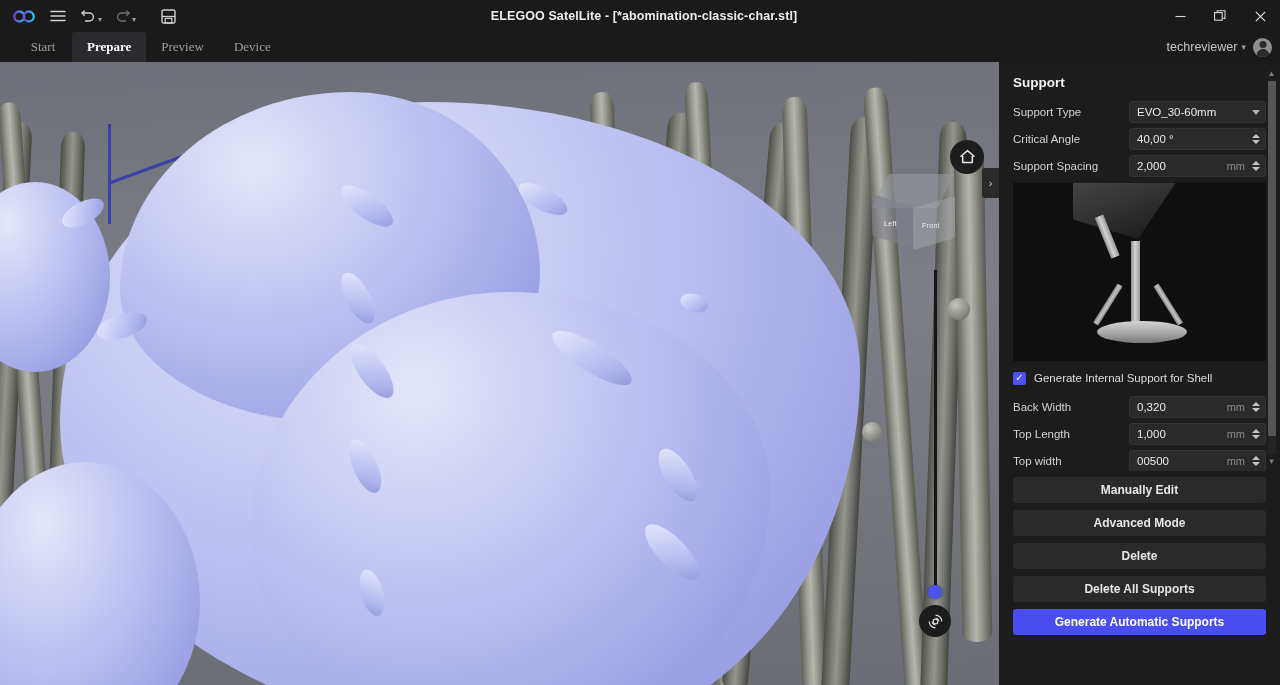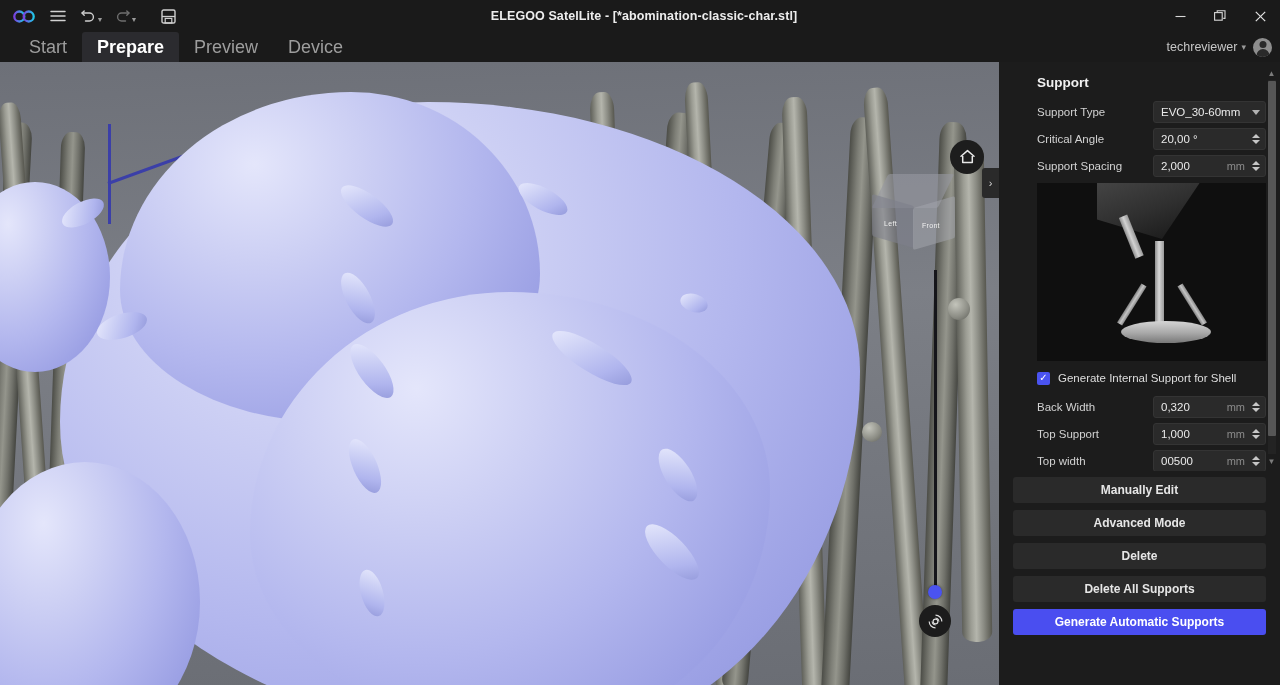--- a/index.html
+++ b/index.html
@@ -42,22 +42,23 @@
   }
 
   
   .tabbar {
     position: absolute; top: 32px; left: 0; width: 1280px; height: 30px;
     background: #1a1a1a;
     display: flex; align-items: stretch;
   }
   .tab {
     display: flex; align-items: center; justify-content: center;
-    padding: 0 15px; font-size: 18px; color: #9d9d9d;
+    padding: 0 15px; font-size: 13px; color: #9d9d9d;
     min-width: 58px;
+    font-family: Liberation Serif, serif;
   }
   .tab:first-child { margin-left: 14px; }
   .tab.active {
     color: #ffffff; font-weight: bold;
     background: #2b2b2f;
     border-top-left-radius: 3px; border-top-right-radius: 3px;
   }
   .user-area {
     position: absolute; right: 8px; top: 0; height: 30px;
     display: flex; align-items: center; gap: 4px;
@@ -176,21 +177,20 @@
   .panel {
     position: absolute; top: 62px; left: 999px; width: 281px; height: 623px;
     background: #1c1c1c;
     display: flex; flex-direction: column;
   }
   .panel-scrollarea {
     position: relative;
     height: 409px;
     overflow: hidden;
     padding: 0 14px 0 14px;
-    margin-left: 24px;
   }
   .panel-title {
     font-size: 13.5px; font-weight: bold; color: #f0f0f0;
     margin-top: 13px; margin-bottom: 11px;
   }
   .row {
     display: flex; align-items: center;
     height: 22px; margin-bottom: 5px;
   }
   .row-label { font-size: 11.5px; color: #d2d2d2; width: 116px; flex: none; }
@@ -470,21 +470,21 @@
         <div class="row-label">Support Type</div>
         <div class="field">
           <span class="field-val">EVO_30-60mm</span>
           <span class="dd-arrow"></span>
         </div>
       </div>
 
       <div class="row">
         <div class="row-label">Critical Angle</div>
         <div class="field">
-          <span class="field-val">20,00 °</span>
+          <span class="field-val">40,00 °</span>
           <span class="spin">
               <i class="up"></i>
               <i class="dn"></i>
             </span>
         </div>
       </div>
 
       <div class="row">
         <div class="row-label">Support Spacing</div>
         <div class="field">
@@ -517,21 +517,21 @@
           <span class="field-val">0,320</span>
           <span class="field-unit">mm</span>
           <span class="spin">
               <i class="up"></i>
               <i class="dn"></i>
             </span>
         </div>
       </div>
 
       <div class="row">
-        <div class="row-label">Top Support</div>
+        <div class="row-label">Top Length</div>
         <div class="field">
           <span class="field-val">1,000</span>
           <span class="field-unit">mm</span>
           <span class="spin">
               <i class="up"></i>
               <i class="dn"></i>
             </span>
         </div>
       </div>
 

